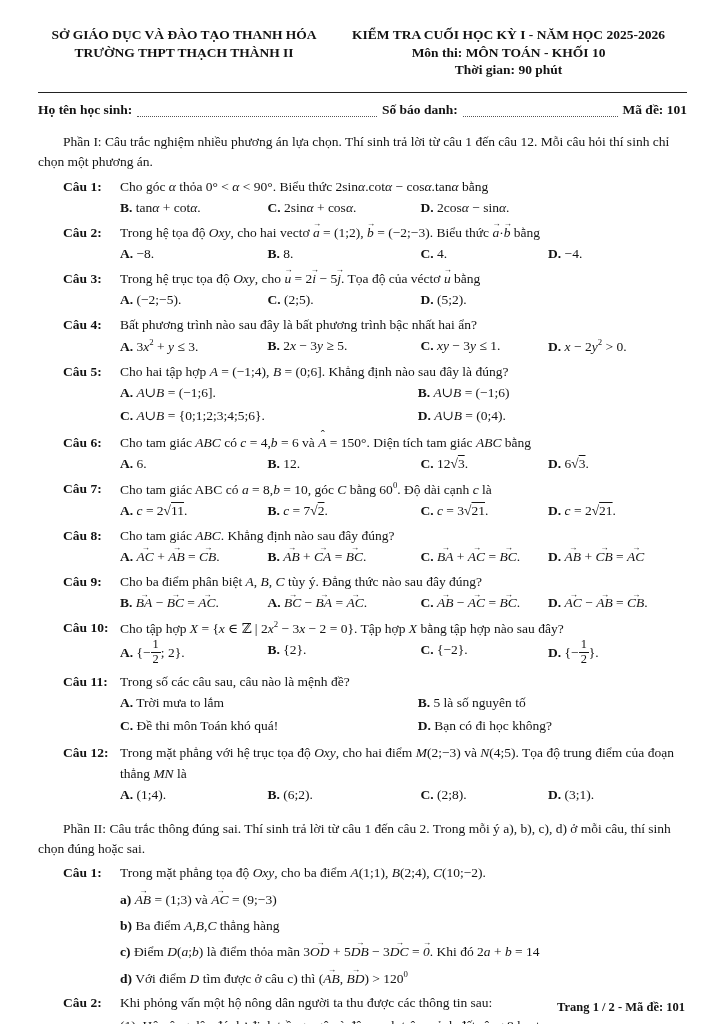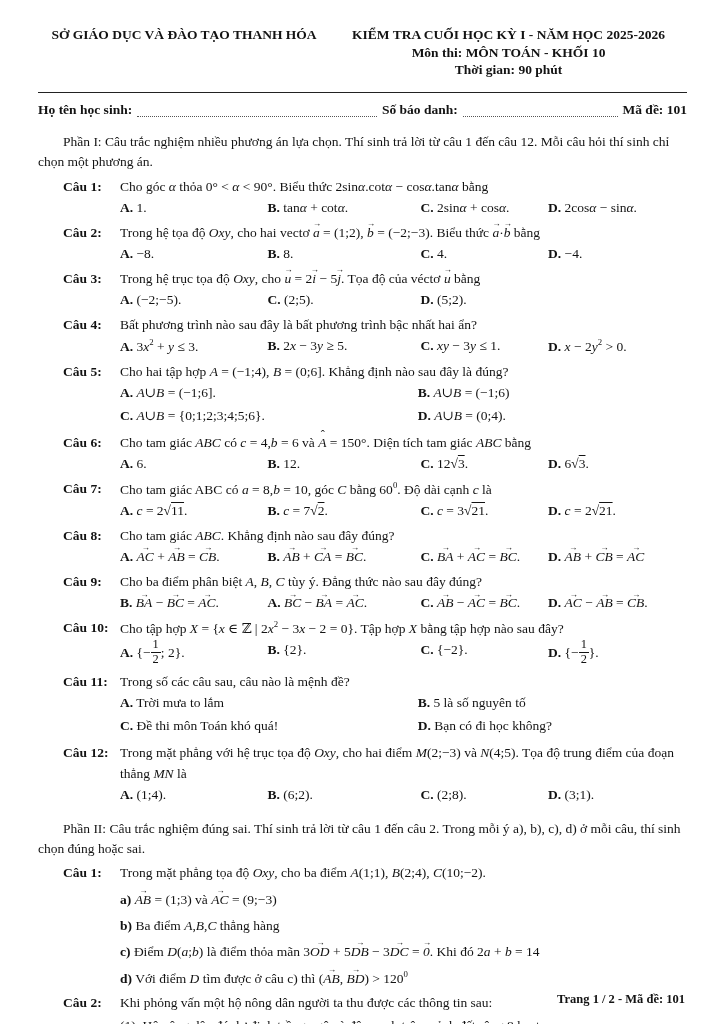--- a/index.html
+++ b/index.html
@@ -49,30 +49,31 @@
   sup{font-size:0.65em;}
   .vec{position:relative;display:inline-block;line-height:1.1;margin-top:2px;}
   .vec::before{content:"→";position:absolute;top:-0.8em;left:50%;transform:translateX(-50%);font-size:0.62em;letter-spacing:-1px;}
   .hat{position:relative;display:inline-block;line-height:1.1;}
   .hat::before{content:"ˆ";position:absolute;top:-0.55em;left:55%;transform:translateX(-50%);font-size:0.9em;}
   .rad{text-decoration:overline;}
   .frac{display:inline-flex;flex-direction:column;vertical-align:middle;text-align:center;font-size:0.92em;line-height:1.1;position:relative;top:-2px;}
   .fn{border-bottom:1px solid #131313;padding:0 2px;}
   .fd{padding:0 2px;}
   
-  .footer{position:absolute;right:40px;bottom:16px;font-weight:bold;font-size:12.5px;}
+  .footer{position:absolute;right:40px;bottom:8px;font-weight:bold;font-size:12.5px;}
 </style>
 </head>
 <body>
 
 <div class="page">
 
   <div class="header">
     <div class="h-left">
       <div>SỞ GIÁO DỤC VÀ ĐÀO TẠO THANH HÓA</div>
+      <div>TRƯỜNG THPT THẠCH THÀNH II</div>
     </div>
     <div class="h-right">
       <div>KIỂM TRA CUỐI HỌC KỲ I - NĂM HỌC 2025-2026</div>
       <div>Môn thi: MÔN TOÁN - KHỐI 10</div>
       <div>Thời gian: 90 phút</div>
     </div>
   </div>
 
   <div class="rule"></div>
 
@@ -85,21 +86,20 @@
   </div>
 
   <p class="phead"><b>Phần I: Câu trắc nghiệm nhiều phương án lựa chọn.</b><span> Thí sinh trả lời từ câu 1 đến câu 12. Mỗi câu hỏi thí sinh chỉ chọn một phương án.</span></p>
 
   <div id="p1">
       <div class="q">
         <div class="qlabel">Câu 1:</div>
         <div class="qbody">
           <div class="qtext">Cho góc <i>α</i> thỏa 0° &lt; <i>α</i> &lt; 90°. Biểu thức 2sin<i>α</i>.cot<i>α</i> − cos<i>α</i>.tan<i>α</i> bằng</div>
           <div class="opts c4">
-            <div class="opt"><span class="ok">A.</span> 1.</div>
             <div class="opt"><span class="ok">B.</span> tan<i>α</i> + cot<i>α</i>.</div>
             <div class="opt"><span class="ok">C.</span> 2sin<i>α</i> + cos<i>α</i>.</div>
             <div class="opt"><span class="ok">D.</span> 2cos<i>α</i> − sin<i>α</i>.</div>
           </div>
         </div>
       </div>
       <div class="q">
         <div class="qlabel">Câu 2:</div>
         <div class="qbody">
           <div class="qtext">Trong hệ tọa độ <i>Oxy</i>, cho hai vectơ <span class="vec"><i>a</i></span> = (1;2), <span class="vec"><i>b</i></span> = (−2;−3). Biểu thức <span class="vec"><i>a</i></span>·<span class="vec"><i>b</i></span> bằng</div>
@@ -231,21 +231,21 @@
           <div class="opts c4">
             <div class="opt"><span class="ok">A.</span> (1;4).</div>
             <div class="opt"><span class="ok">B.</span> (6;2).</div>
             <div class="opt"><span class="ok">C.</span> (2;8).</div>
             <div class="opt"><span class="ok">D.</span> (3;1).</div>
           </div>
         </div>
       </div>
     </div>
 
-  <p class="phead"><b>Phần II: Câu trắc nghiệm đúng sai.</b><span> Thí sinh trả lời từ câu 1 đến câu 2. Trong mỗi ý <b>a), b), c), d)</b> ở mỗi câu, thí sinh chọn đúng hoặc sai.</span></p>
+  <p class="phead"><b>Phần II: Câu trắc thông đúng sai.</b><span> Thí sinh trả lời từ câu 1 đến câu 2. Trong mỗi ý <b>a), b), c), d)</b> ở mỗi câu, thí sinh chọn đúng hoặc sai.</span></p>
 
   <div id="p2">
       <div class="q">
         <div class="qlabel">Câu 1:</div>
         <div class="qbody">
           <div class="qtext">Trong mặt phẳng tọa độ <i>Oxy</i>, cho ba điểm <i>A</i>(1;1), <i>B</i>(2;4), <i>C</i>(10;−2).</div>
           <div class="sub"><span class="sk">a)</span> <span class="vec"><i>AB</i></span> = (1;3) và <span class="vec"><i>AC</i></span> = (9;−3)</div>
           <div class="sub"><span class="sk">b)</span> Ba điểm <i>A</i>,<i>B</i>,<i>C</i> thẳng hàng</div>
           <div class="sub"><span class="sk">c)</span> Điểm <i>D</i>(<i>a</i>;<i>b</i>) là điểm thỏa mãn 3<span class="vec"><i>OD</i></span> + 5<span class="vec"><i>DB</i></span> − 3<span class="vec"><i>DC</i></span> = <span class="vec"><i>0</i></span>.  Khi đó 2<i>a</i> + <i>b</i> = 14</div>
           <div class="sub"><span class="sk">d)</span> Với điểm <i>D</i> tìm được ở câu c) thì (<span class="vec"><i>AB</i></span>, <span class="vec"><i>BD</i></span>) &gt; 120<sup>0</sup></div>

